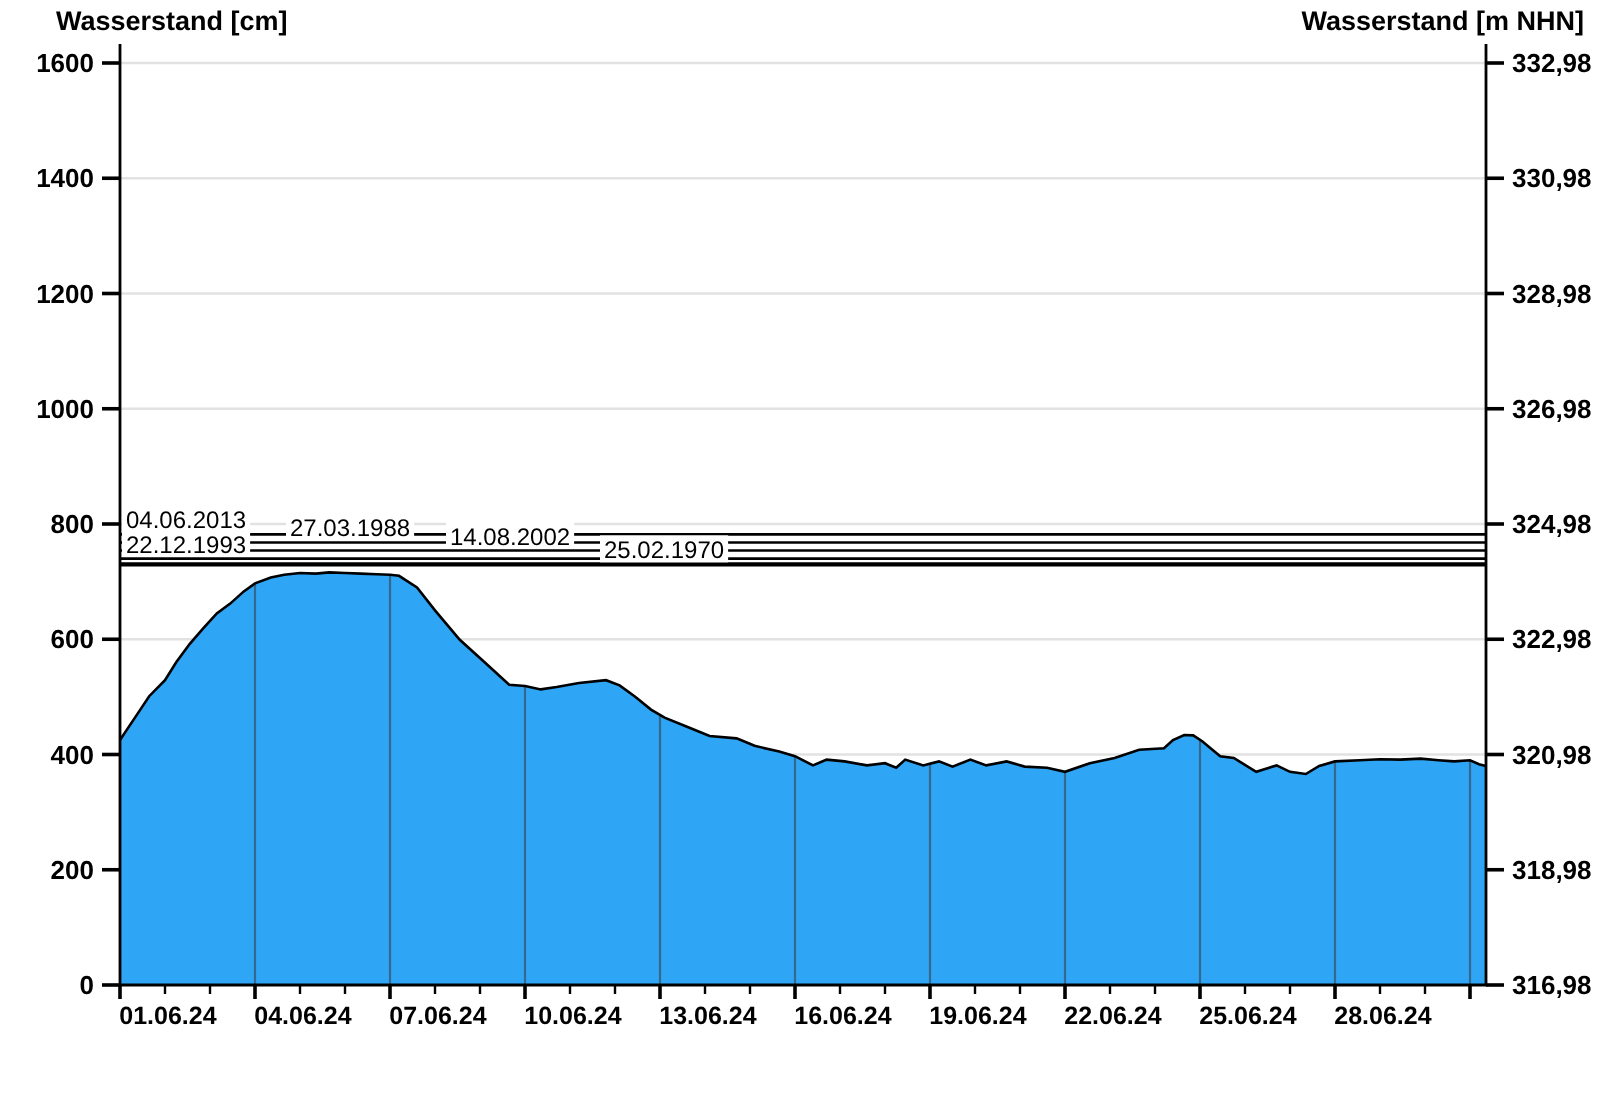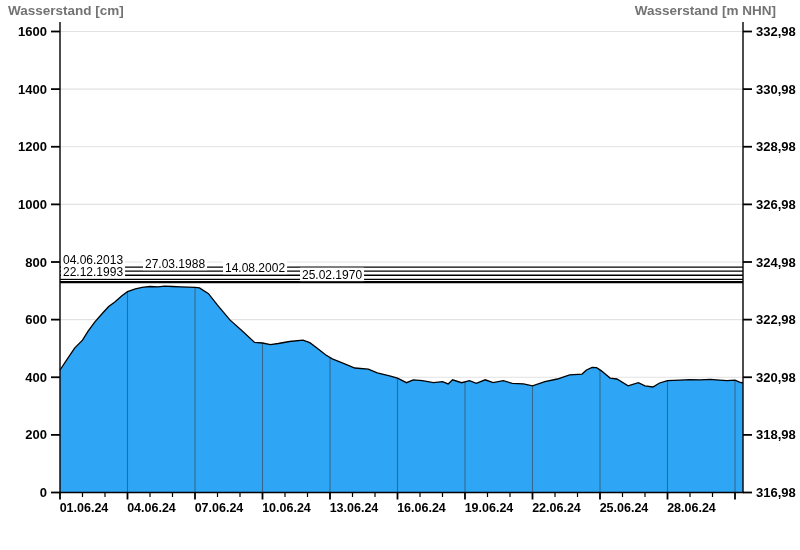--- a/index.html
+++ b/index.html
@@ -1,20 +1,20 @@
 <!DOCTYPE html>
 <html><head>
 <meta charset="utf-8">
 <style>
   html,body{margin:0;padding:0;background:#ffffff;}
   #stage{position:relative;width:800px;height:550px;background:#fff;overflow:hidden;
          font-family:"Liberation Sans",sans-serif;}
-  .axis-title{position:absolute;top:3px;font:bold 13.5px "Liberation Sans",sans-serif;color:#737373;}
+  .axis-title{position:absolute;top:3px;font:bold 13.5px "Liberation Sans",sans-serif;color:#000000;margin-left:20px;}
   #title-left{left:8px;}
-  #title-right{right:24px;text-align:left;}
+  #title-right{right:8px;text-align:left;}
   svg text{fill:#000;}
   .yl{font:bold 13px "Liberation Sans",sans-serif;}
   .xl{font:bold 12.5px "Liberation Sans",sans-serif;}
   .fl{font:12px "Liberation Sans",sans-serif;}
 </style>
 </head>
 <body>
 
 <div id="stage">
   <div id="title-left" class="axis-title">Wasserstand [cm]</div>

